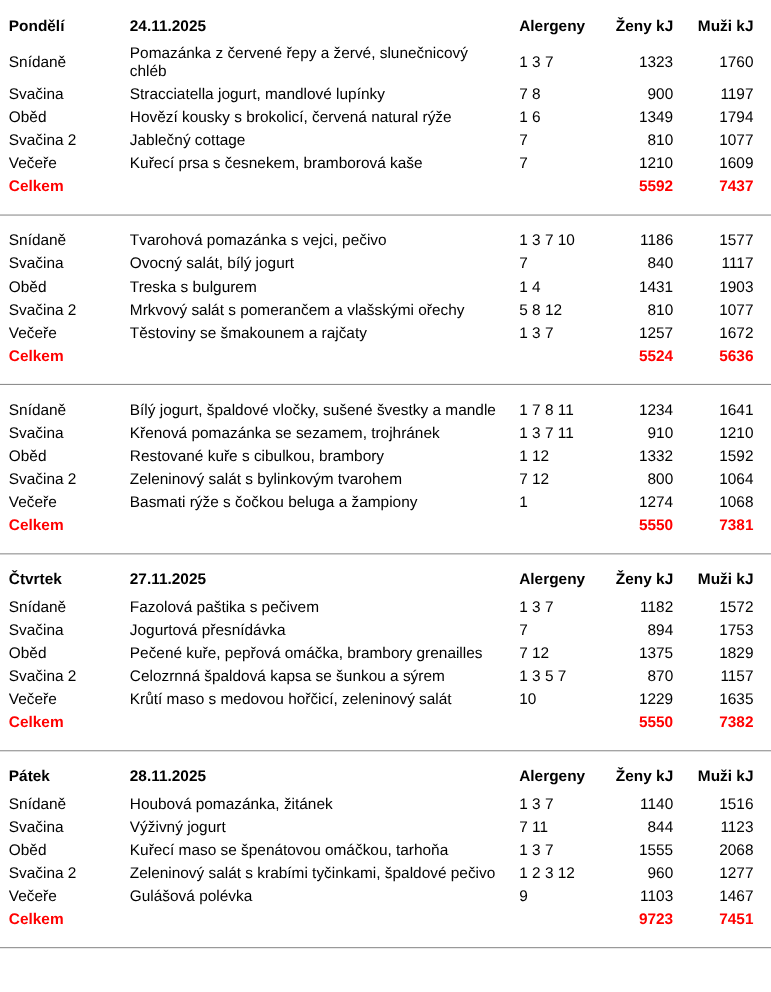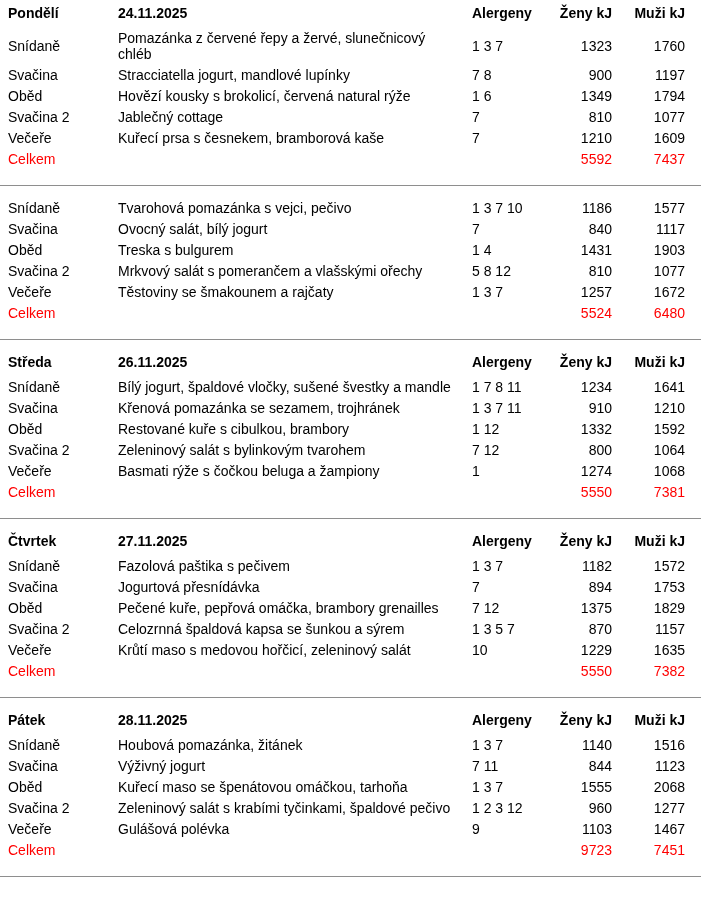--- a/index.html
+++ b/index.html
@@ -16,21 +16,21 @@
     color: #000000;
   }
   #menu-root {
     width: 701px;
   }
   .day-block {
     padding: 12px 16px 15px 8px;
     border-bottom: 1px solid var(--divider, #8e8e8e);
   }
   .day-block:first-child {
-    padding-top: 3px;
+    padding-top: 13px;
   }
   table.menu-table {
     border-collapse: collapse;
     table-layout: fixed;
     width: 677px;
   }
   col.c1 { width: 110px; }
   col.c2 { width: 352px; }
   col.c3 { width: 72px;  }
   col.c4 { width: 70px;  }
@@ -43,21 +43,21 @@
   }
   tr.head-row td {
     font-weight: 700;
     padding-bottom: 7px;
   }
   td.desc { padding-right: 13px; }
   td.al   { padding-left: 2px; }
   td.num  { text-align: right; }
   td.total {
     color: var(--total-red, #ff0000);
-    font-weight: 400;
+    font-weight: 700;
   }
 </style>
 </head>
 <body>
 
 <div id="menu-root">
     <section class="day-block">
       <table class="menu-table">
         <colgroup>
           <col class="c1">
@@ -162,42 +162,35 @@
             <td class="desc">Těstoviny se šmakounem a rajčaty</td>
             <td class="al">1 3 7</td>
             <td class="num">1257</td>
             <td class="num">1672</td>
           </tr>
           <tr class="total-row">
             <td class="total">Celkem</td>
             <td class="desc"></td>
             <td class="al"></td>
             <td class="num total">5524</td>
-            <td class="num total">6480</td>
-          </tr>
-        </tbody>
-      </table>
-    </section>
-    <section class="day-block">
-      <table class="menu-table">
-        <colgroup>
-          <col class="c1">
-          <col class="c2">
-          <col class="c3">
-          <col class="c4">
-          <col class="c5">
-        </colgroup>
-        <tbody>
-          <tr class="head-row">
-            <td>Středa</td>
-            <td class="desc">26.11.2025</td>
-            <td class="al">Alergeny</td>
-            <td class="num">Ženy kJ</td>
-            <td class="num">Muži kJ</td>
-          </tr>
+            <td class="num total">5636</td>
+          </tr>
+        </tbody>
+      </table>
+    </section>
+    <section class="day-block">
+      <table class="menu-table">
+        <colgroup>
+          <col class="c1">
+          <col class="c2">
+          <col class="c3">
+          <col class="c4">
+          <col class="c5">
+        </colgroup>
+        <tbody>
           <tr class="meal-row">
             <td>Snídaně</td>
             <td class="desc">Bílý jogurt, špaldové vločky, sušené švestky a mandle</td>
             <td class="al">1 7 8 11</td>
             <td class="num">1234</td>
             <td class="num">1641</td>
           </tr>
           <tr class="meal-row">
             <td>Svačina</td>
             <td class="desc">Křenová pomazánka se sezamem, trojhránek</td>

